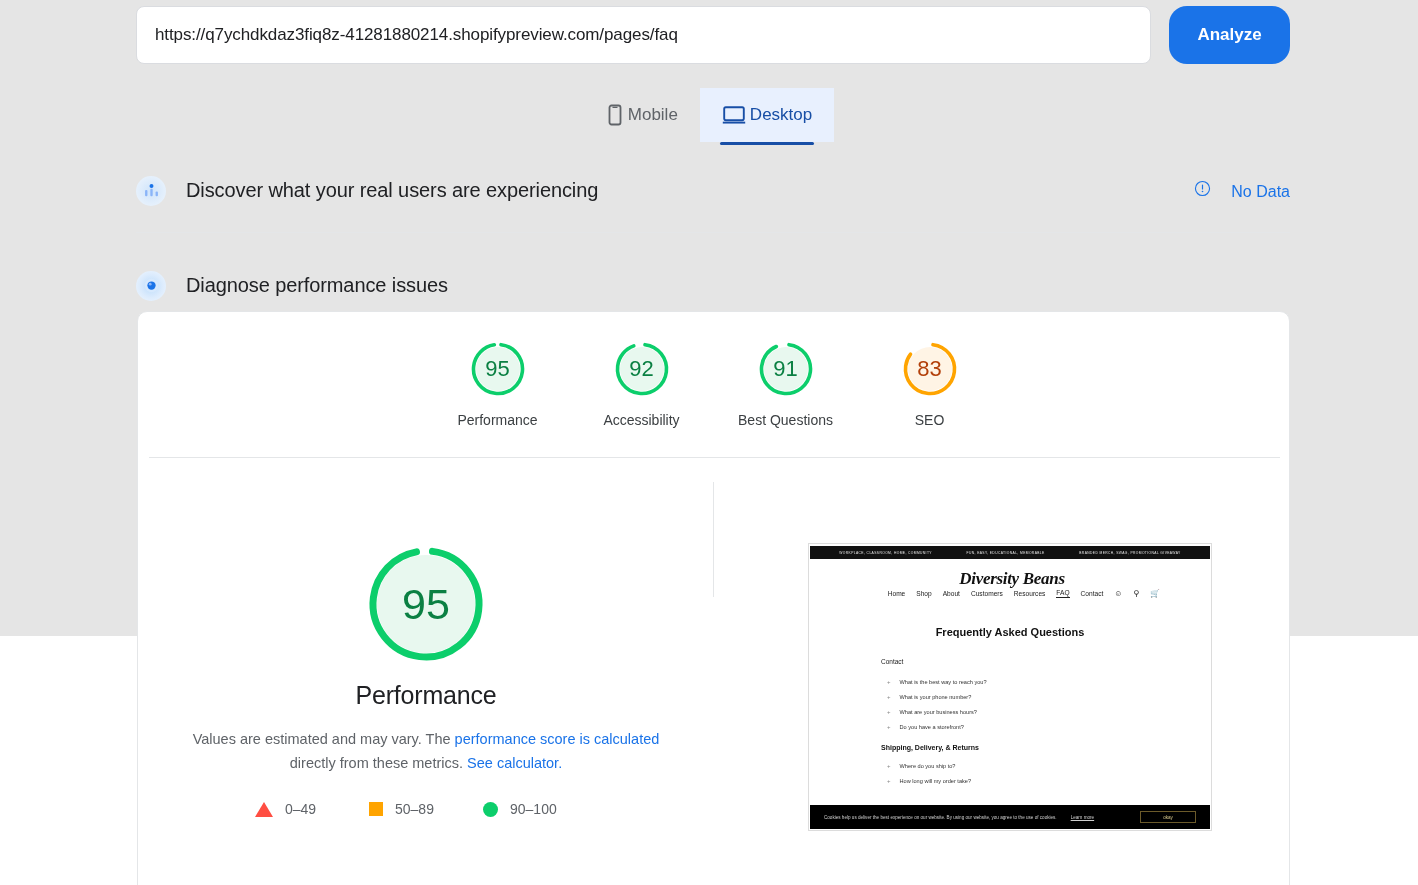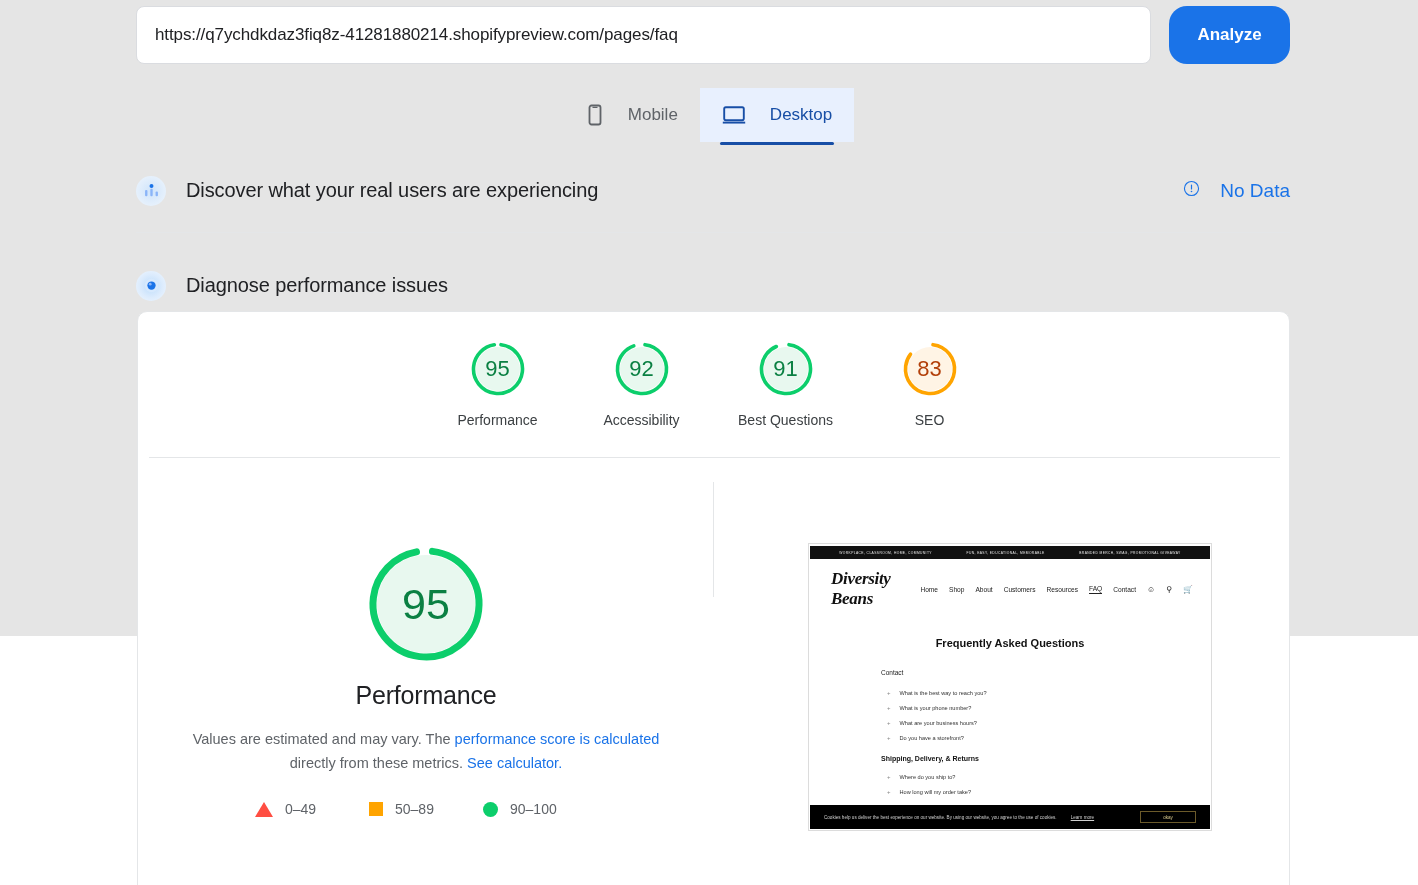--- a/index.html
+++ b/index.html
@@ -40,21 +40,21 @@
     display: flex; align-items: center; justify-content: center;
   }
 
   
   .tabs {
     position: absolute; left: 0; top: 88px; width: 1418px;
     display: flex; justify-content: center; align-items: flex-end;
     gap: 0px;
   }
   .tab {
-    display: flex; align-items: center; gap: 24px;
+    display: flex; align-items: center; gap: 4px;
     height: 54px; padding: 0 22px;
     font-size: 17px; color: #5f6368;
     cursor: pointer;
     position: relative;
   }
   .tab.active {
     background: #E8F0FE;
     color: #174EA6;
     font-weight: normal;
   }
@@ -76,21 +76,21 @@
     flex: 0 0 auto;
   }
   .sec-icon.users { background: radial-gradient(circle at 50% 50%, #cfe4fb 0%, #e3effc 60%, #eef5fd 100%); }
   .sec-icon.diag  { background: radial-gradient(circle at 50% 50%, #bcdcfb 0%, #ddecfd 55%, #f0f7ff 100%); }
   .sec-title {
     margin-left: 20px;
     font-size: 20px; color: #202124; letter-spacing: -0.1px;
   }
   .nodata {
     margin-left: auto; display: flex; align-items: flex-end; gap: 20px;
-    color: #1A73E8; font-size: 19px; cursor: pointer;
+    color: #1A73E8; font-size: 16px; cursor: pointer;
   }
   .hr {
     position: absolute; left: 136px; width: 1154px; height: 1px;
     background: #e4e6e8;
   }
 
   
   .card {
     position: absolute; left: 137px; top: 311px;
     width: 1153px; height: 600px;
@@ -165,21 +165,21 @@
     width: 404px; height: 288px;
     border: 1px solid #dcdcdc; background: #fff; overflow: hidden;
   }
   .tb-topbar {
     height: 13px; background: #111; color: #e8e8e8;
     display: flex; align-items: center; justify-content: space-around;
     font-size: 3.3px; letter-spacing: 0.4px; padding: 0 12px;
     margin: 2px 1px 0 1px;
   }
   .tb-header {
-    display: flex; align-items: center; padding: 10px 18px 6px 22px;
+    display: flex; align-items: center; padding: 10px 18px 6px 22px; flex-direction: column;
   }
   .tb-logo {
     font-family: "Liberation Serif", serif; font-style: italic; font-weight: bold;
     font-size: 17px; color: #111; letter-spacing: -0.3px;
   }
   .tb-nav {
     margin-left: 24px; display: flex; align-items: center; gap: 11px;
     font-size: 6.6px; color: #222;
   }
   .tb-nav .active { border-bottom: 1px solid #222; padding-bottom: 1px; }

